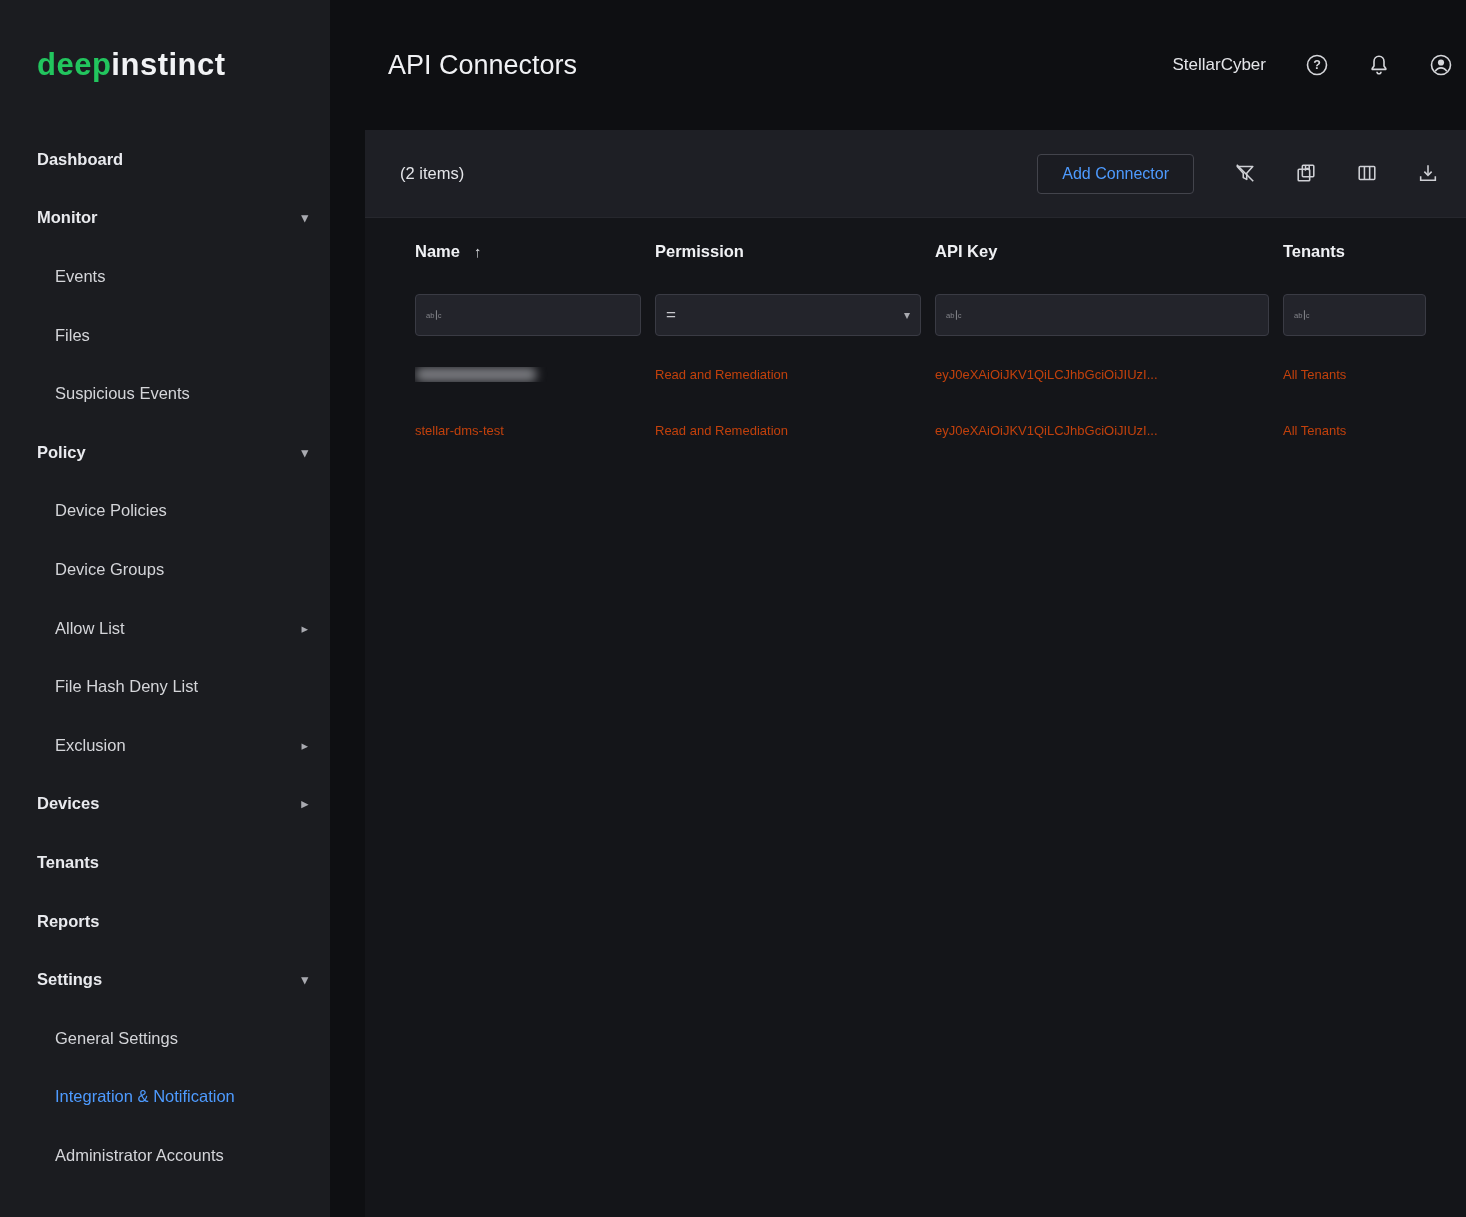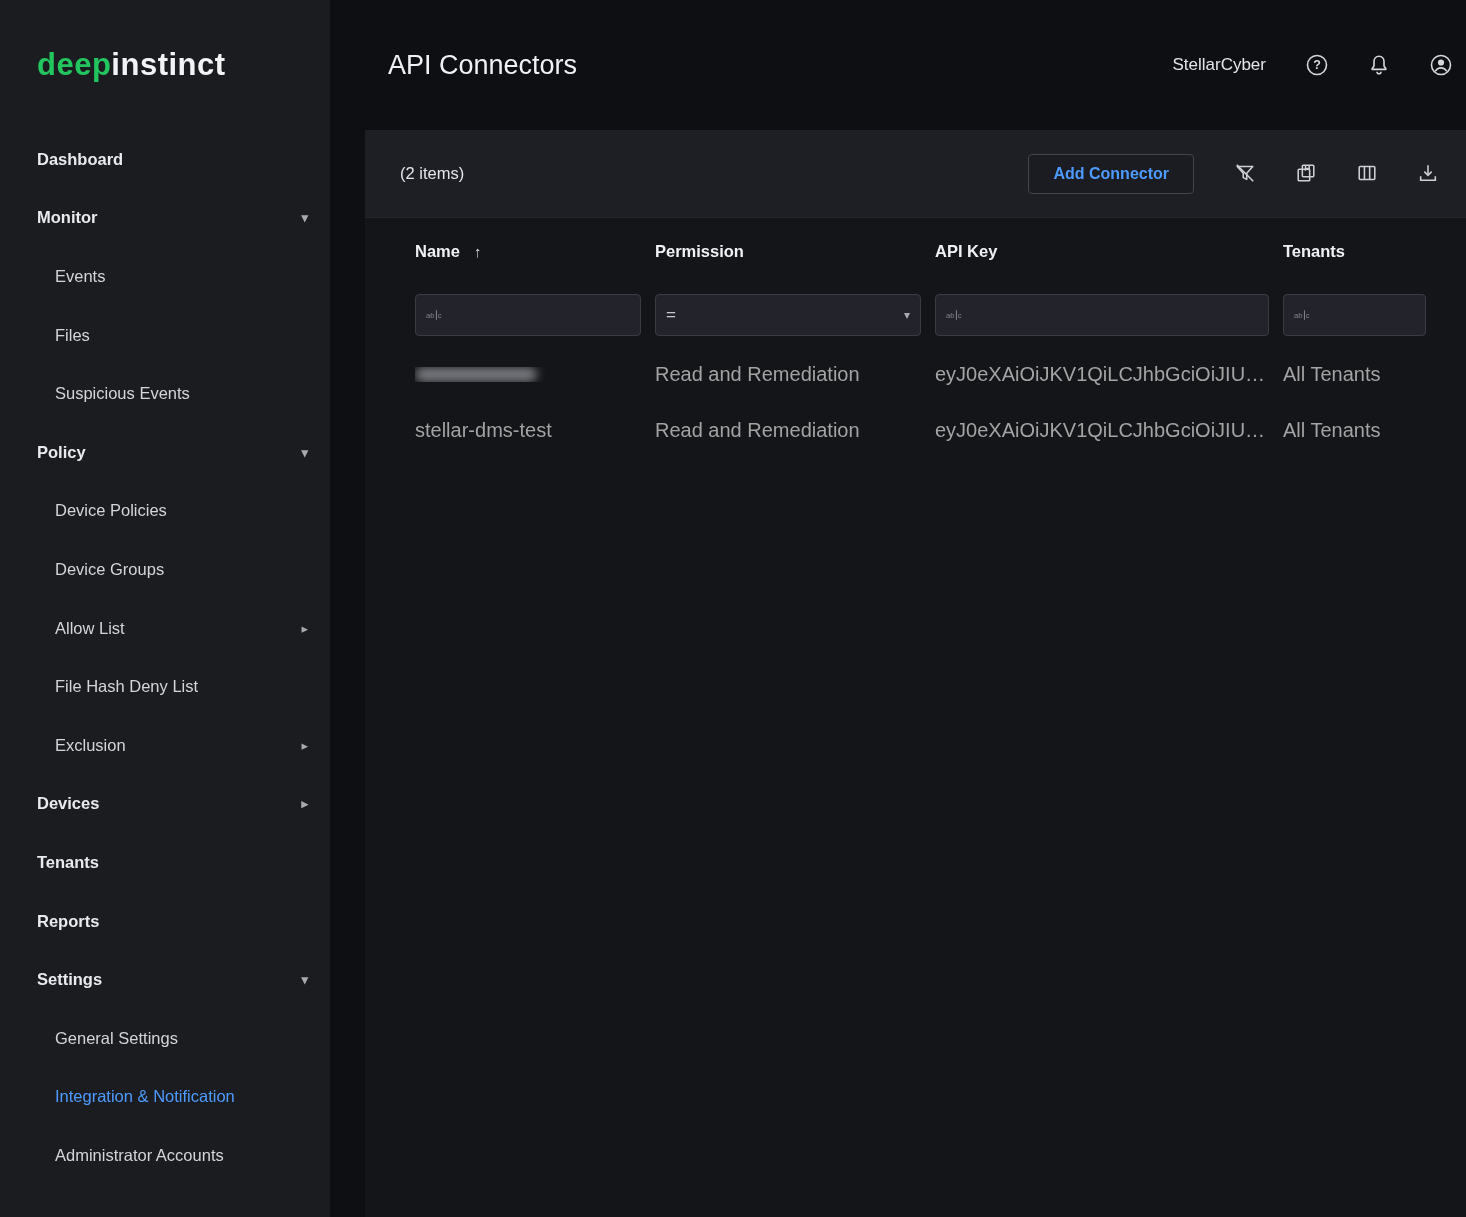--- a/index.html
+++ b/index.html
@@ -52,21 +52,21 @@
   .toolbar {
     height:88px; background:#1e1f25;
     display:flex; align-items:center;
     padding:0 26px 0 35px;
     border-bottom:1px solid #26272d;
   }
   .items-count { font-size:16.5px; color:#e4e5e9; }
   .toolbar-right { margin-left:auto; display:flex; align-items:center; gap:37px; }
   .add-btn {
     background:#1b1c22; border:1px solid #43444c; border-radius:4px;
-    color:#4e9bff; font-size:16px; font-weight:700;
+    color:#4e9bff; font-size:16px; font-weight:400;
     padding:10px 24px; cursor:pointer; margin-right:2px;
     font-family:"Liberation Sans", sans-serif;
   }
   .tbtn { background:none; border:none; cursor:pointer; width:24px; height:24px; padding:0; }
   .tbtn svg { width:22px; height:22px; stroke:#cfd0d5; fill:none; stroke-width:1.7; }
   
   .table { display:flex; flex-direction:column; }
   .t-row {
     display:grid;
     grid-template-columns:240px 280px 348px 1fr;
@@ -81,21 +81,21 @@
     background:#23242b; border:1px solid #3a3b44; border-radius:4px;
     display:flex; align-items:center; padding:0 10px; gap:6px;
   }
   .filter-box input {
     background:transparent; border:none; outline:none; color:#e8e9ec;
     font-size:15px; width:100%; font-family:"Liberation Sans", sans-serif;
   }
   .abc-icon { flex:none; width:17px; height:14px; opacity:.75; }
   .eq-sign { color:#c7c8cd; font-size:17px; }
   .dd-chev { margin-left:auto; color:#a9aab0; font-size:12px; }
-  .t-data { height:56px; font-size:20px; color:#a3a3a3; }
+  .t-data { height:56px; font-size:13px; color:#c2410c; }
   .t-data .cell { overflow:hidden; white-space:nowrap; text-overflow:ellipsis; padding-right:16px; }
   .redacted-pill {
     width:122px; height:15px; border-radius:8px; background:#77787d;
     filter:blur(5px);
   }
 </style>
 </head>
 <body>
 
 <div class="sidebar">

